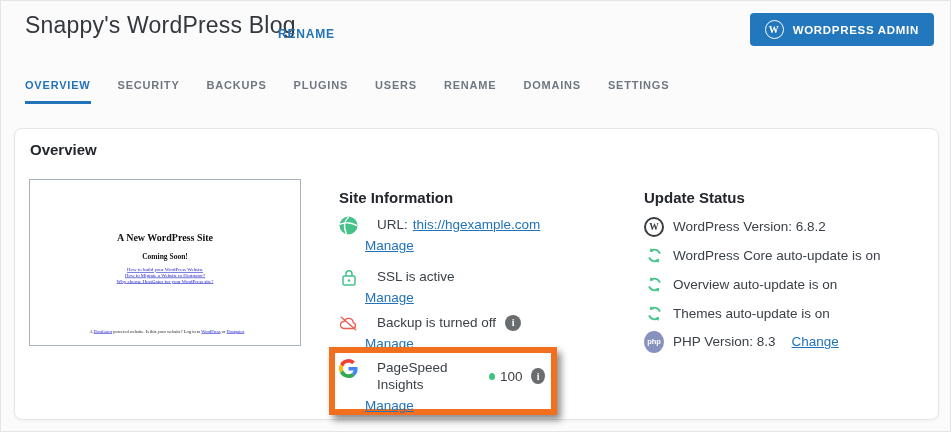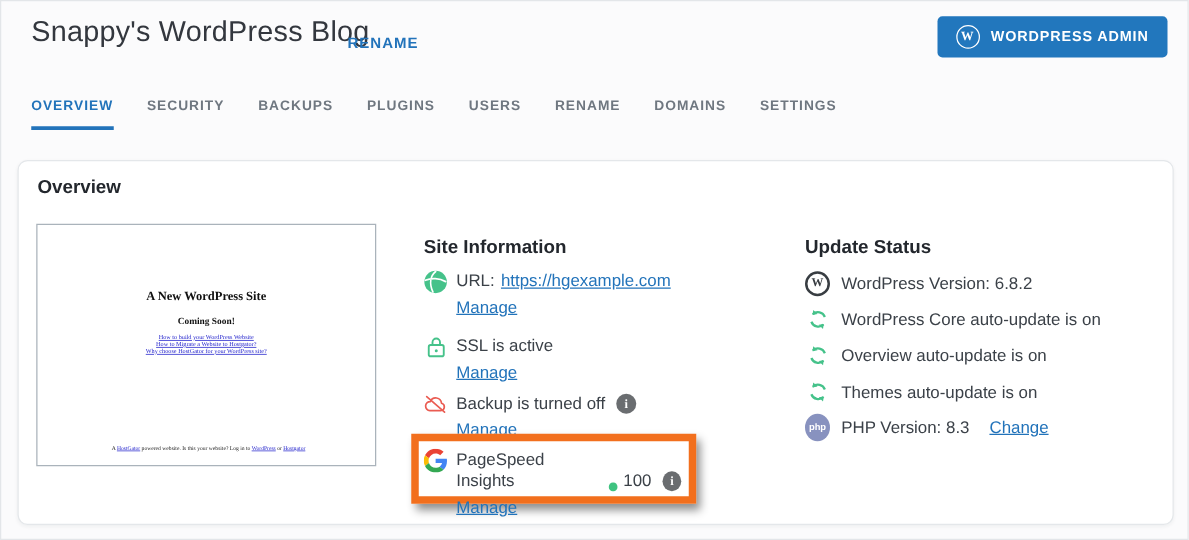--- a/index.html
+++ b/index.html
@@ -11,45 +11,45 @@
   .admin-btn { position:absolute; right:16px; top:12px; height:33px; display:flex; align-items:center; gap:9px; background:#2277bd; color:#fff; border:none; border-radius:4px; padding:0 15px; font-family:"Liberation Sans",sans-serif; font-size:11.5px; font-weight:700; letter-spacing:.7px; cursor:pointer; }
   .wp-badge { width:19px; height:19px; border:1.6px solid #fff; border-radius:50%; display:flex; align-items:center; justify-content:center; font-size:10px; font-weight:700; font-family:"Liberation Serif",serif; color:#fff; }
 
   .tabs { position:absolute; left:24px; top:78px; display:flex; gap:27px; }
   .tab { font-size:11px; font-weight:700; letter-spacing:.8px; color:#6f7780; padding-bottom:10px; cursor:pointer; text-decoration:none; border-bottom:3px solid transparent; }
   .tab.active { color:#2273ba; border-bottom-color:#2273ba; }
 
   .card { position:absolute; left:13px; top:127px; width:925px; height:292px; background:#fff; border:1px solid #e4e7ea; border-radius:8px; box-shadow:0 1px 3px rgba(20,30,40,.05); }
   .card-title { position:absolute; left:15px; top:12px; font-size:15px; font-weight:700; color:#23272d; }
 
-  .thumb { position:absolute; left:14px; top:50px; width:272px; height:194px; border:1px solid #aab3bb; background:#fff; text-align:center; font-family:"Liberation Serif",serif; cursor:pointer; }
+  .thumb { position:absolute; left:14px; top:50px; width:272px; height:167px; border:1px solid #aab3bb; background:#fff; text-align:center; font-family:"Liberation Serif",serif; cursor:pointer; }
   .t-title { margin-top:52px; font-size:10px; font-weight:700; color:#111; }
   .t-sub { margin-top:9px; font-size:7.5px; font-weight:700; color:#111; }
   .t-links { margin-top:6px; transform:scale(.62); transform-origin:50% 0; }
   .t-links a { display:block; font-size:8px; line-height:9px; color:#2222cc; text-decoration:underline; }
   .t-footer { position:absolute; left:0; right:0; bottom:11px; transform:scale(.56); transform-origin:50% 100%; font-size:8px; color:#222; white-space:nowrap; }
   .t-footer a { color:#2222cc; text-decoration:underline; }
 
   .col { position:absolute; top:60px; width:300px; }
   .site-col { left:324px; height:240px; }
   .update-col { left:629px; }
   .col h3 { font-size:15px; font-weight:700; color:#23272d; }
 
   .si-row { position:absolute; display:flex; gap:7px; }
   .si-icon { width:19px; flex:none; display:flex; justify-content:center; }
   .si-body { display:flex; flex-direction:column; align-items:flex-start; gap:5px; }
-  .si-line { font-size:13.5px; color:#3b4148; display:flex; align-items:flex-end; line-height:17px; }
+  .si-line { font-size:13.5px; color:#3b4148; display:flex; align-items:center; line-height:17px;margin-left:12px; }
   .lnk { color:#2273ba; text-decoration:underline; font-size:13.5px; cursor:pointer; }
   .url-lnk { margin-left:5px; }
   .r1 { top:27px; } .r2 { top:79px; } .r3 { top:125px; }
 
   .dot { width:7px; height:7px; border-radius:50%; background:#3fc380; margin:0 5px 0 10px; display:inline-block; }
   .info { width:16px; height:16px; background:#6a6d70; border-radius:50%; color:#fff; display:inline-flex; align-items:center; justify-content:center; font-size:10px; font-weight:700; margin-left:9px; cursor:pointer; font-family:"Liberation Serif",serif; }
 
-  .highlight-box { position:absolute; left:-10px; top:158px; width:228px; height:56px; border:6px solid #f26f1d; background:#fff; box-shadow:4px 5px 7px rgba(0,0,0,.45); padding:6px 6px 6px 4px; }
+  .highlight-box { position:absolute; left:-10px; top:158px; width:228px; height:68px; border:6px solid #f26f1d; background:#fff; box-shadow:4px 5px 7px rgba(0,0,0,.45); padding:6px 6px 6px 4px; }
   .highlight-box .si-row { position:static; }
 
   .up-row { position:absolute; display:flex; align-items:center; gap:9px; height:21px; }
   .u1{top:27px;} .u2{top:56px;} .u3{top:85px;} .u4{top:114px;} .u5{top:142px;}
   .up-text { font-size:13.5px; color:#3b4148; }
   .up-icon { width:20px; flex:none; display:flex; justify-content:center; }
   .wp-circle { width:20px; height:20px; border:2px solid #383d42; border-radius:50%; color:#383d42; display:flex; align-items:center; justify-content:center; font-weight:700; font-size:9.5px; font-family:"Liberation Serif",serif; }
   .php-circle { width:20px; height:22px; background:#8892bf; border-radius:50%; color:#fff; display:flex; align-items:center; justify-content:center; font-weight:700; font-size:7.5px; }
   .change-lnk { margin-left:7px; }
 </style>
@@ -99,21 +99,21 @@
       <div class="si-row r1">
         <span class="si-icon">
           <svg width="19" height="19" viewBox="0 0 19 19">
               <circle cx="9.5" cy="9.5" r="9" fill="#45c28a"></circle>
               <path d="M9.5 1.2 C5.2 4.8 4.4 11 7.3 17.5 M1.3 8.2 C6 6.2 12.5 6.4 17.5 9.3" stroke="#fff" stroke-width="1.4" fill="none" stroke-linecap="round"></path>
             </svg>
         </span>
         <div class="si-body">
           <div class="si-line">
               <span>URL:</span>
-              <a class="lnk url-lnk">https://hgexample.com</a>
+              <a class="lnk url-lnk">this://hgexample.com</a>
             </div>
           <a class="lnk">Manage</a>
         </div>
       </div>
 
       <div class="si-row r2">
         <span class="si-icon">
           <svg width="18" height="19" viewBox="0 0 18 19" fill="none" stroke="#45c28a" stroke-width="1.5">
               <rect x="3" y="8" width="12" height="9" rx="1.5"></rect>
               <path d="M6 8 V5.8 a3 3 0 0 1 6 0 V8"></path>

